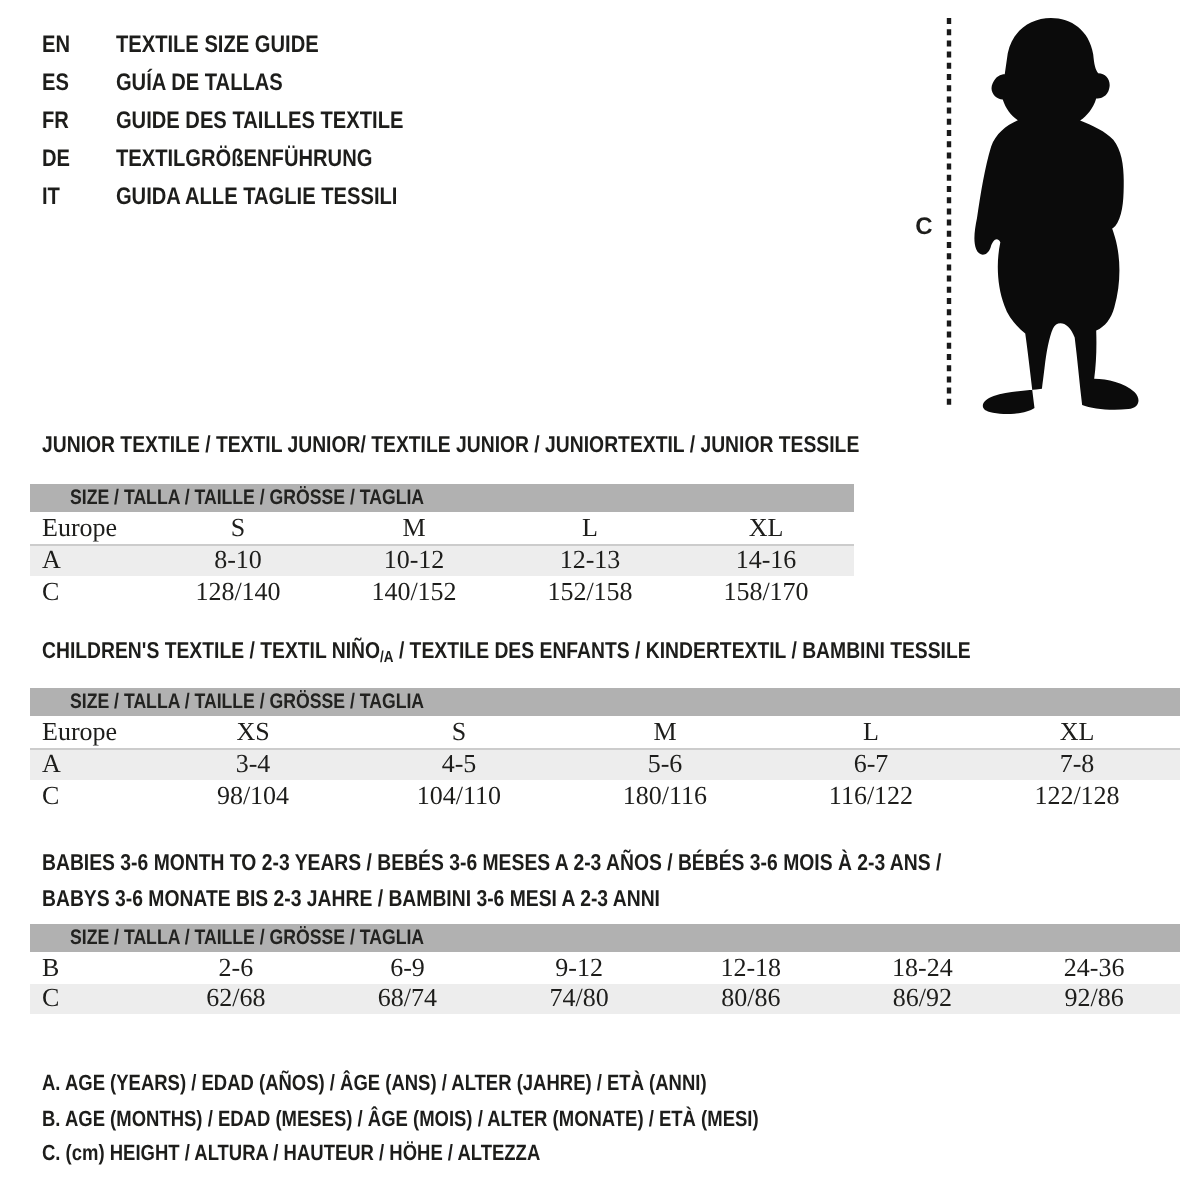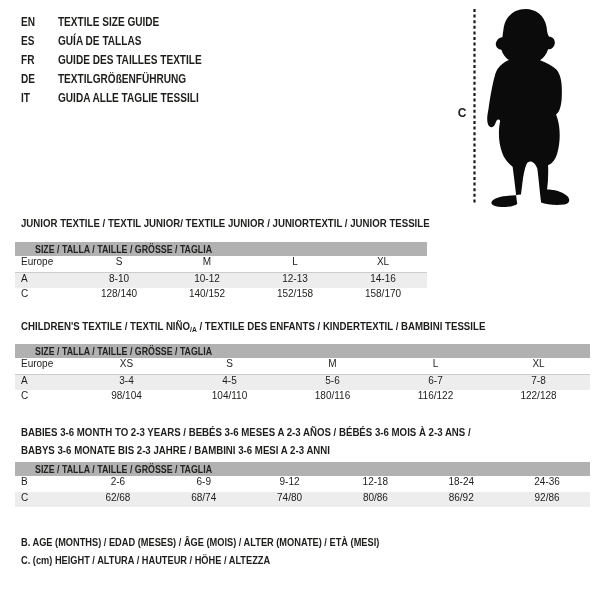--- a/index.html
+++ b/index.html
@@ -24,21 +24,21 @@
   .baby { position:absolute; left:483px; top:7px; }
 
   
   .section-title { position:absolute; left:21px; font-weight:700; font-size:11.5px; line-height:14px; }
   .sub { font-size:8px; vertical-align:-2px; letter-spacing:0; }
 
   
   .size-table { position:absolute; left:15px; }
   .size-bar { height:14px; background:#b1b1b1; display:flex; align-items:center;
               padding-left:20px; font-weight:700; font-size:10.5px; color:#222220; }
-  .t-row { display:flex; align-items:flex-start; height:15.5px; font-size:10px; }
+  .t-row { display:flex; align-items:flex-end; height:15.5px; font-size:13px;font-family:Liberation Serif, serif; }
   .t-row.alt { background:#ededed; }
   .t-row.bordered { border-bottom:1px solid #cccccc; }
   .t-label { width:60px; padding-left:6px; box-sizing:border-box; }
   .t-cell { flex:1; text-align:center; }
 
   
   .legend { position:absolute; left:21px; top:536px; }
   .legend-line { height:17.5px; font-weight:700; font-size:11px; }
 </style>
 </head>
@@ -202,18 +202,21 @@
     <div class="t-cell">68/74</div>
     <div class="t-cell">74/80</div>
     <div class="t-cell">80/86</div>
     <div class="t-cell">86/92</div>
     <div class="t-cell">92/86</div>
   </div>
 </div>
 
 <div class="legend">
   <div class="legend-line">
+    <span class="cond">A. AGE (YEARS) / EDAD (AÑOS) / ÂGE (ANS) / ALTER (JAHRE) / ETÀ (ANNI)</span>
+  </div>
+  <div class="legend-line">
     <span class="cond">B. AGE (MONTHS) / EDAD (MESES) / ÂGE (MOIS) / ALTER (MONATE) / ETÀ (MESI)</span>
   </div>
   <div class="legend-line">
     <span class="cond">C. (cm) HEIGHT / ALTURA / HAUTEUR / HÖHE / ALTEZZA</span>
   </div>
 </div>
 
 </body></html>

